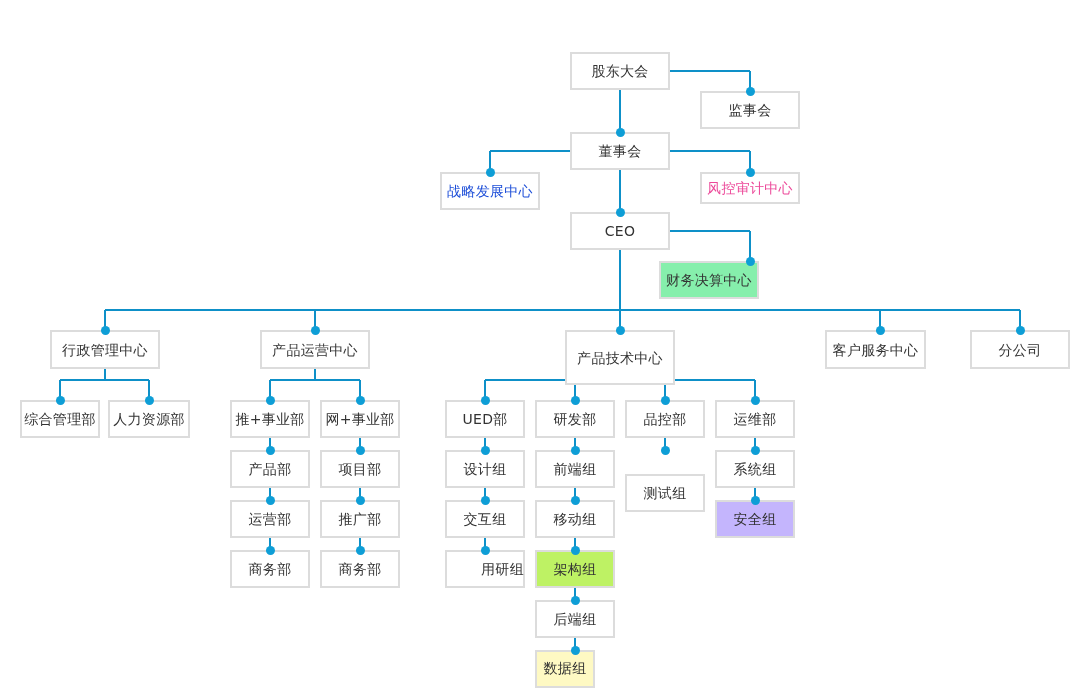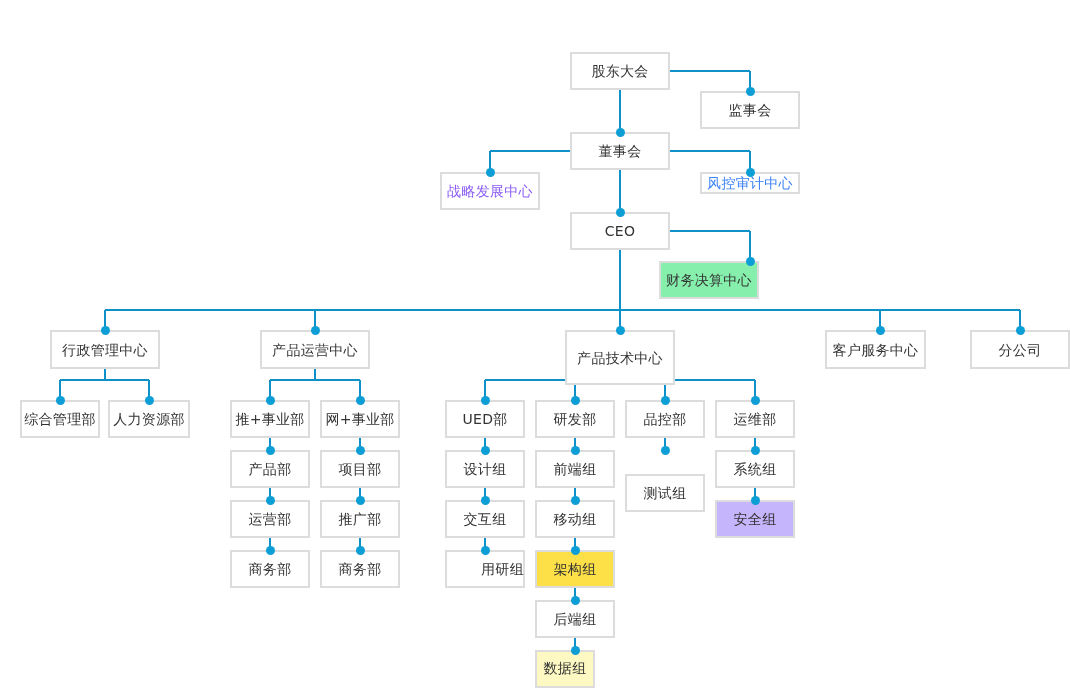--- a/index.html
+++ b/index.html
@@ -97,22 +97,22 @@
       <line x1="485" y1="380" x2="755" y2="380" stroke="#0e90c8" stroke-width="2"></line>
       <line x1="485" y1="380" x2="485" y2="400" stroke="#0e90c8" stroke-width="2"></line>
       <line x1="575" y1="380" x2="575" y2="400" stroke="#0e90c8" stroke-width="2"></line>
       <line x1="665" y1="380" x2="665" y2="400" stroke="#0e90c8" stroke-width="2"></line>
       <line x1="755" y1="380" x2="755" y2="400" stroke="#0e90c8" stroke-width="2"></line>
     </svg>
   <div id="node-layer">
       <div class="node" style="left: 570px; top: 52px; width: 100px; height: 38px; border-color: rgb(220, 220, 220); background: rgb(255, 255, 255); color: rgb(51, 51, 51);">股东大会</div>
       <div class="node" style="left: 700px; top: 91px; width: 100px; height: 38px; border-color: rgb(220, 220, 220); background: rgb(255, 255, 255); color: rgb(51, 51, 51);">监事会</div>
       <div class="node" style="left: 570px; top: 132px; width: 100px; height: 38px; border-color: rgb(220, 220, 220); background: rgb(255, 255, 255); color: rgb(51, 51, 51);">董事会</div>
-      <div class="node" style="left: 440px; top: 172px; width: 100px; height: 38px; border-color: rgb(220, 220, 220); background: rgb(255, 255, 255); color: #8b5cf6;">战略发展中心</div>
-      <div class="node" style="left: 700px; top: 172px; width: 100px; height: 22px; border-color: rgb(220, 220, 220); background: rgb(255, 255, 255); color: #3b82f6;">风控审计中心</div>
+      <div class="node" style="left: 440px; top: 172px; width: 100px; height: 38px; border-color: rgb(220, 220, 220); background: rgb(255, 255, 255); color: #1d4ed8;">战略发展中心</div>
+      <div class="node" style="left: 700px; top: 172px; width: 100px; height: 32px; border-color: rgb(220, 220, 220); background: rgb(255, 255, 255); color: #ec4899;">风控审计中心</div>
       <div class="node" style="left: 570px; top: 212px; width: 100px; height: 38px; border-color: rgb(220, 220, 220); background: rgb(255, 255, 255); color: rgb(51, 51, 51);">CEO</div>
       <div class="node" style="left: 659px; top: 261px; width: 100px; height: 38px; border-color: rgb(220, 220, 220); background: #86efac; color: rgb(51, 51, 51);">财务决算中心</div>
       <div class="node" style="left: 50px; top: 330px; width: 110px; height: 39px; border-color: rgb(220, 220, 220); background: rgb(255, 255, 255); color: rgb(51, 51, 51);">行政管理中心</div>
       <div class="node" style="left: 260px; top: 330px; width: 110px; height: 39px; border-color: rgb(220, 220, 220); background: rgb(255, 255, 255); color: rgb(51, 51, 51);">产品运营中心</div>
       <div class="node" style="left: 565px; top: 330px; width: 110px; height: 55px; border-color: rgb(220, 220, 220); background: rgb(255, 255, 255); color: rgb(51, 51, 51);">产品技术中心</div>
       <div class="node" style="left: 825px; top: 330px; width: 101px; height: 39px; border-color: rgb(220, 220, 220); background: rgb(255, 255, 255); color: rgb(51, 51, 51);">客户服务中心</div>
       <div class="node" style="left: 970px; top: 330px; width: 100px; height: 39px; border-color: rgb(220, 220, 220); background: rgb(255, 255, 255); color: rgb(51, 51, 51);">分公司</div>
       <div class="node" style="left: 20px; top: 400px; width: 80px; height: 38px; border-color: rgb(220, 220, 220); background: rgb(255, 255, 255); color: rgb(51, 51, 51);">综合管理部</div>
       <div class="node" style="left: 108px; top: 400px; width: 82px; height: 38px; border-color: rgb(220, 220, 220); background: rgb(255, 255, 255); color: rgb(51, 51, 51);">人力资源部</div>
       <div class="node" style="left: 230px; top: 400px; width: 80px; height: 38px; border-color: rgb(220, 220, 220); background: rgb(255, 255, 255); color: rgb(51, 51, 51);">推+事业部</div>
@@ -128,21 +128,21 @@
       <div class="node" style="left: 625px; top: 400px; width: 80px; height: 38px; border-color: rgb(220, 220, 220); background: rgb(255, 255, 255); color: rgb(51, 51, 51);">品控部</div>
       <div class="node" style="left: 715px; top: 400px; width: 80px; height: 38px; border-color: rgb(220, 220, 220); background: rgb(255, 255, 255); color: rgb(51, 51, 51);">运维部</div>
       <div class="node" style="left: 445px; top: 450px; width: 80px; height: 38px; border-color: rgb(220, 220, 220); background: rgb(255, 255, 255); color: rgb(51, 51, 51);">设计组</div>
       <div class="node" style="left: 535px; top: 450px; width: 80px; height: 38px; border-color: rgb(220, 220, 220); background: rgb(255, 255, 255); color: rgb(51, 51, 51);">前端组</div>
       <div class="node" style="left: 625px; top: 450px; width: 80px; height: 38px; border-color: rgb(220, 220, 220); background: rgb(255, 255, 255); color: rgb(51, 51, 51); margin-top: 24px;">测试组</div>
       <div class="node" style="left: 715px; top: 450px; width: 80px; height: 38px; border-color: rgb(220, 220, 220); background: rgb(255, 255, 255); color: rgb(51, 51, 51);">系统组</div>
       <div class="node" style="left: 445px; top: 500px; width: 80px; height: 38px; border-color: rgb(220, 220, 220); background: rgb(255, 255, 255); color: rgb(51, 51, 51);">交互组</div>
       <div class="node" style="left: 535px; top: 500px; width: 80px; height: 38px; border-color: rgb(220, 220, 220); background: rgb(255, 255, 255); color: rgb(51, 51, 51);">移动组</div>
       <div class="node" style="left: 715px; top: 500px; width: 80px; height: 38px; border-color: rgb(220, 220, 220); background: #c4b5fd; color: rgb(51, 51, 51);">安全组</div>
       <div class="node" style="left: 445px; top: 550px; width: 80px; height: 38px; border-color: rgb(220, 220, 220); background: rgb(255, 255, 255); color: rgb(51, 51, 51); padding-left: 35px;">用研组</div>
-      <div class="node" style="left: 535px; top: 550px; width: 80px; height: 38px; border-color: rgb(220, 220, 220); background: #fde047; color: rgb(51, 51, 51);">架构组</div>
+      <div class="node" style="left: 535px; top: 550px; width: 80px; height: 38px; border-color: rgb(220, 220, 220); background: #bef264; color: rgb(51, 51, 51);">架构组</div>
       <div class="node" style="left: 535px; top: 600px; width: 80px; height: 38px; border-color: rgb(220, 220, 220); background: rgb(255, 255, 255); color: rgb(51, 51, 51);">后端组</div>
       <div class="node" style="left: 535px; top: 650px; width: 60px; height: 38px; border-color: rgb(220, 220, 220); background: #fef9c3; color: rgb(51, 51, 51); font-family: Liberation Serif, serif;">数据组</div>
     </div>
   <div id="dot-layer">
       <div class="dot" style="left: 745.5px; top: 86.5px; background: rgb(14, 158, 214);"></div>
       <div class="dot" style="left: 615.5px; top: 127.5px; background: rgb(14, 158, 214);"></div>
       <div class="dot" style="left: 485.5px; top: 167.5px; background: rgb(14, 158, 214);"></div>
       <div class="dot" style="left: 745.5px; top: 167.5px; background: rgb(14, 158, 214);"></div>
       <div class="dot" style="left: 615.5px; top: 207.5px; background: rgb(14, 158, 214);"></div>
       <div class="dot" style="left: 745.5px; top: 256.5px; background: rgb(14, 158, 214);"></div>

